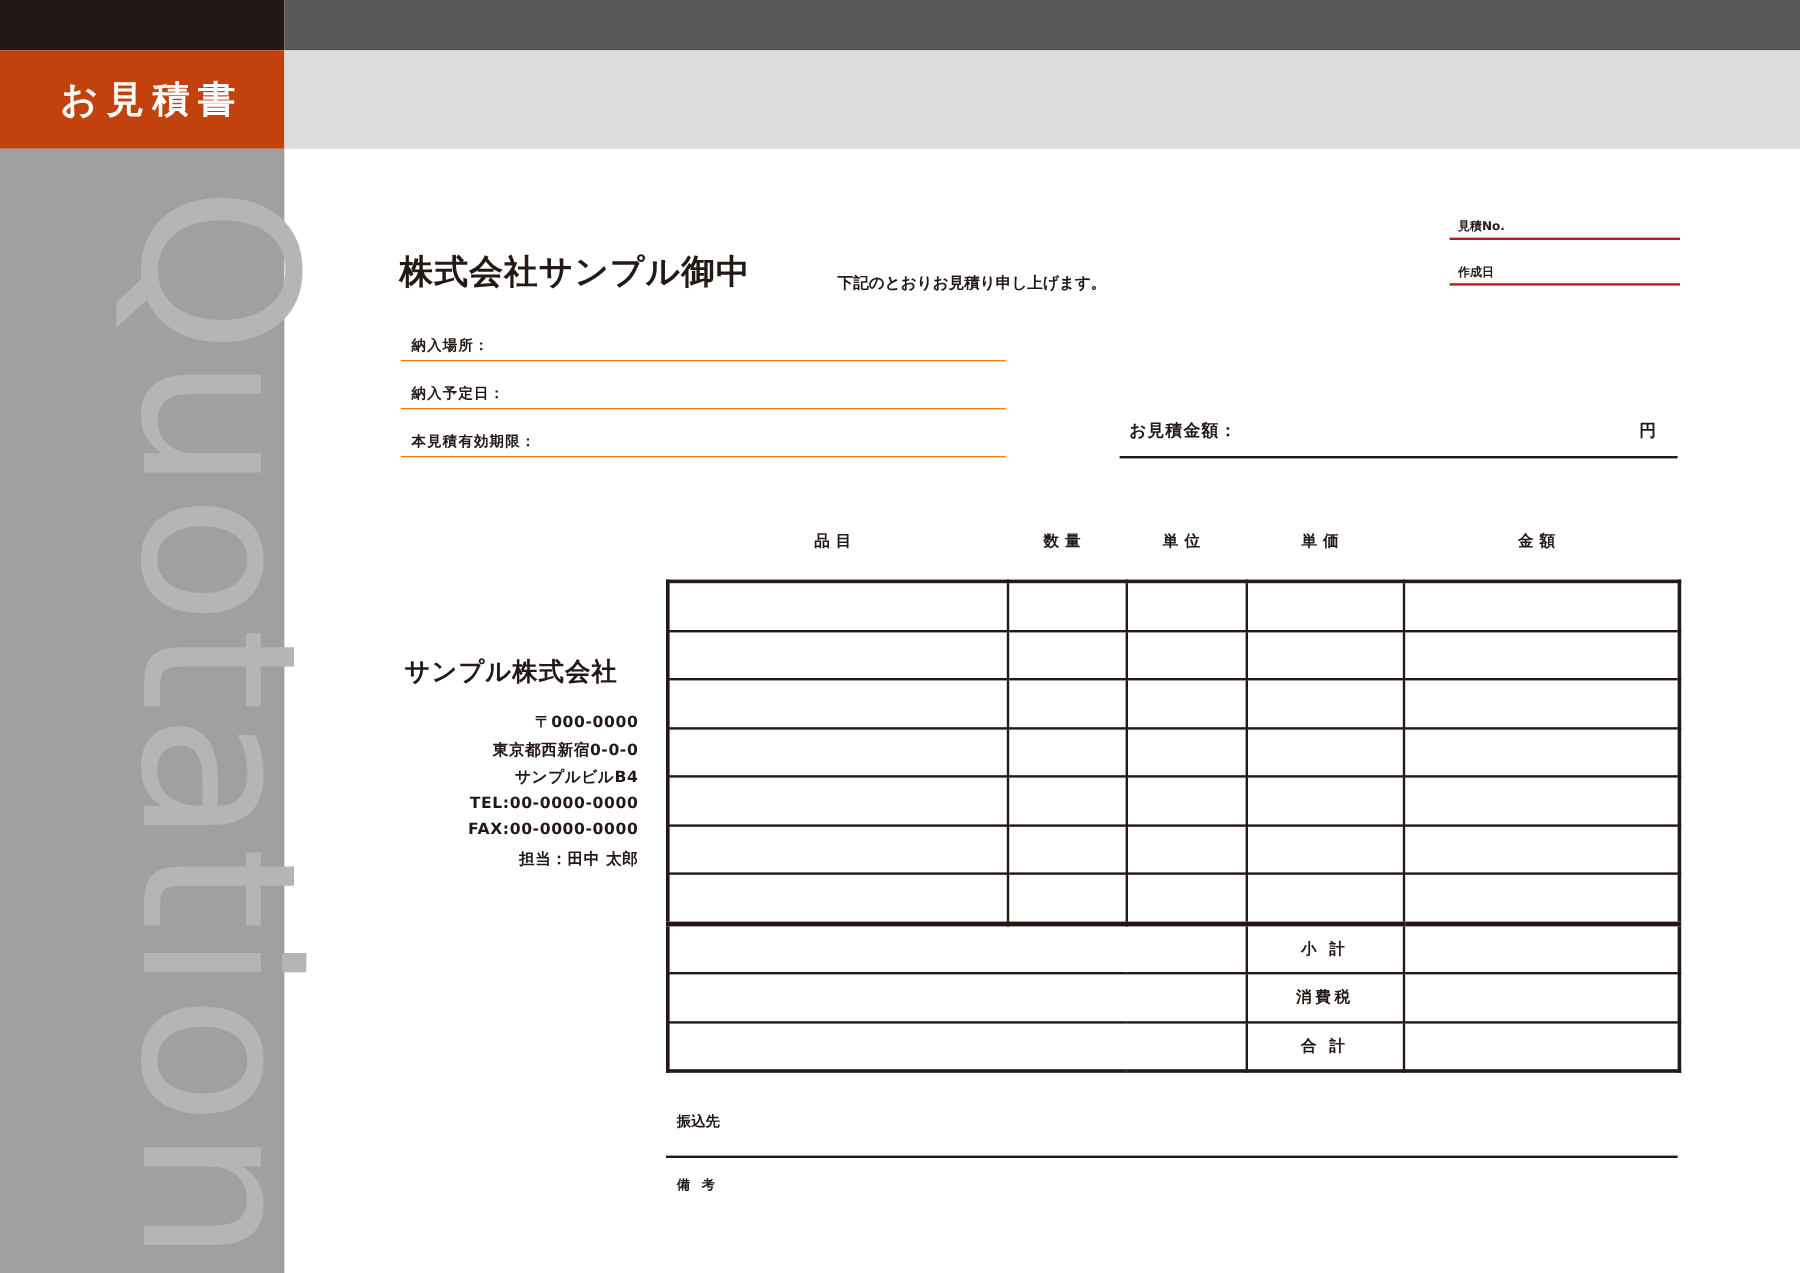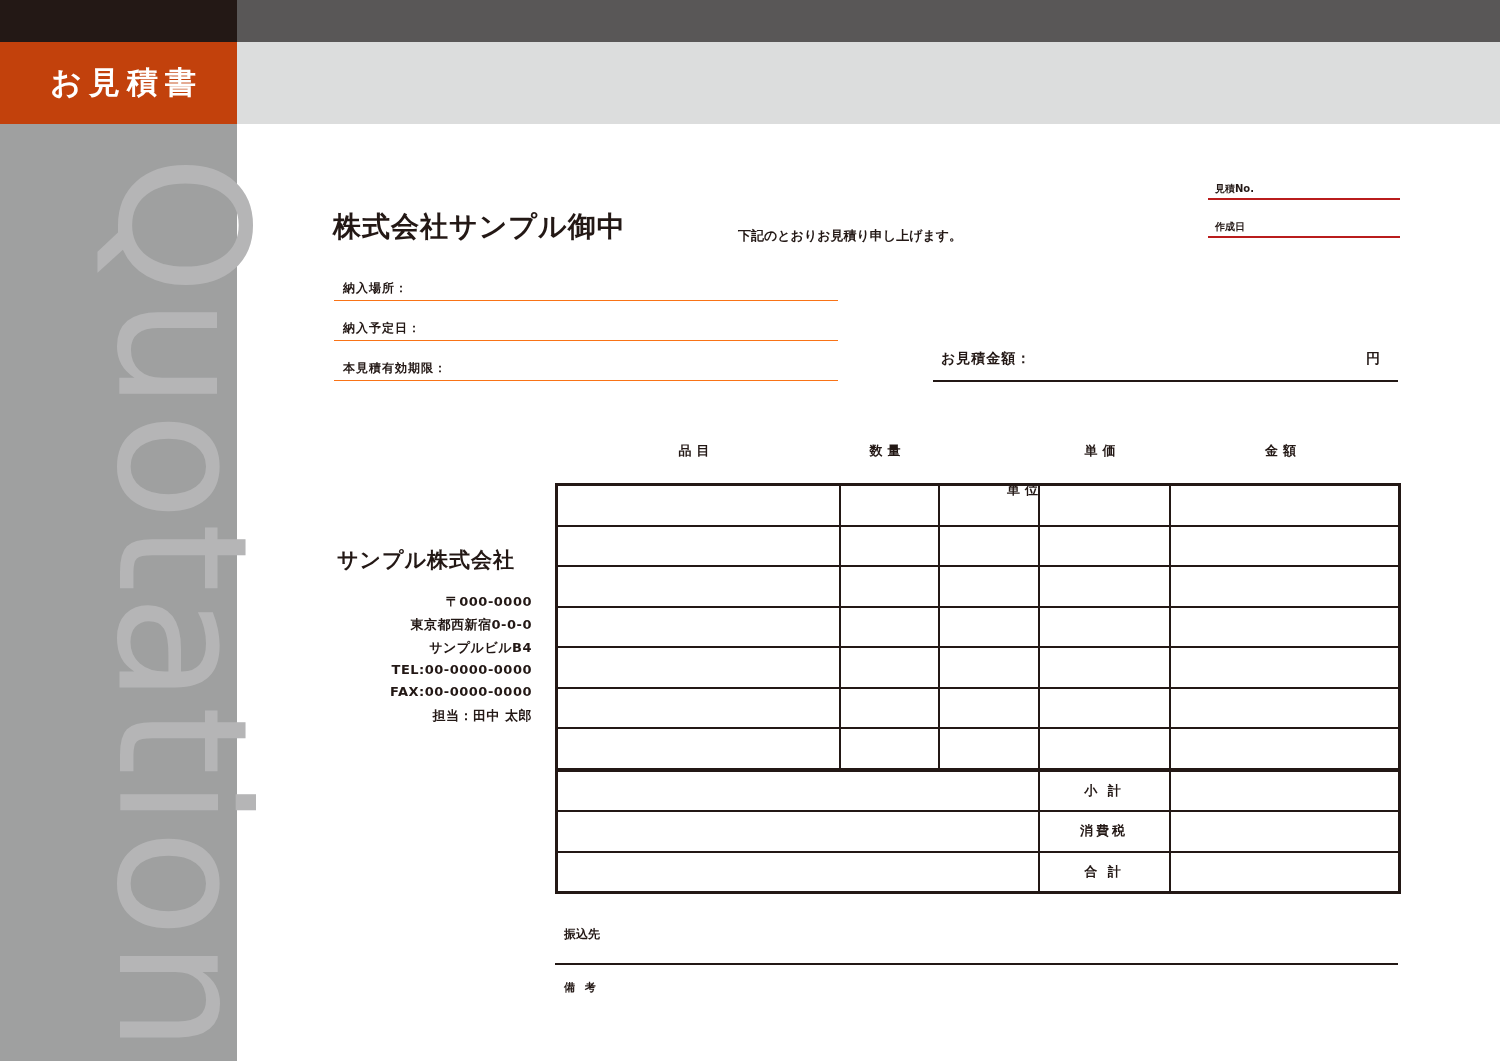--- a/index.html
+++ b/index.html
@@ -13,21 +13,21 @@
     .topbar-right { left: 237px; top: 0; width: 1263px; height: 42px; background: #595757; }
     .title-block { left: 0; top: 42px; width: 237px; height: 82px; background: #c2410c;
       display: flex; align-items: center; justify-content: flex-end; box-sizing: border-box; padding-right: 34px; }
     .title-block span { color: #ffffff; font-size: 31px; font-weight: bold; letter-spacing: 7px; }
     .header-band { left: 237px; top: 42px; width: 1263px; height: 82px; background: #dcdddd; }
     .sidebar { left: 0; top: 124px; width: 237px; height: 937px; background: #9fa0a0; overflow: hidden; }
     .watermark { position: absolute; left: 270px; top: 155px; transform-origin: 0 0; transform: rotate(90deg);
       font-size: 178px; color: #b5b5b6; font-family: "DejaVu Sans", sans-serif; letter-spacing: 2px; white-space: nowrap; line-height: 1; }
 
     .client-name { left: 333px; top: 208px; font-size: 28px; font-weight: bold; letter-spacing: 1px; }
-    .greeting { left: 698px; top: 227px; font-size: 13px; font-weight: bold; margin-left: 40px; }
+    .greeting { left: 698px; top: 227px; font-size: 13px; font-weight: bold; }
 
     .meta-field { left: 1208px; width: 192px; height: 20px; border-bottom: 2px solid #b91c1c; }
     .meta-field span { position: absolute; left: 7px; top: 4px; font-size: 10px; font-weight: bold; }
 
     .info-field { left: 334px; width: 504px; height: 24px; border-bottom: 1px solid #f97316; }
     .info-field span { position: absolute; left: 9px; top: 4px; font-size: 12px; font-weight: bold; letter-spacing: 1px; }
 
     .amount-field { left: 933px; top: 344px; width: 465px; height: 36px; border-bottom: 2px solid #231815; }
     .amount-field .lbl { position: absolute; left: 8px; top: 6px; font-size: 14px; font-weight: bold; letter-spacing: 1px; }
     .amount-field .unit { position: absolute; right: 18px; top: 6px; font-size: 14px; font-weight: bold; }
@@ -79,21 +79,21 @@
   <span>本見積有効期限：</span>
 </div>
 
 <div class="abs amount-field">
   <span class="lbl">お見積金額：</span>
   <span class="unit">円</span>
 </div>
 
 <div class="abs col-head" style="left:555px;width:283px;">品目</div>
 <div class="abs col-head" style="left:838px;width:99px;">数量</div>
-<div class="abs col-head" style="left:975px;width:100px;margin-top:39px;">単位</div>
+<div class="abs col-head" style="left:937px;width:100px;">単位</div>
 <div class="abs col-head" style="left:1037px;width:131px;">単価</div>
 <div class="abs col-head" style="left:1168px;width:230px;">金額</div>
 
 <table class="abs quote-table">
   <colgroup>
     <col style="width:283px">
       <col style="width:99px">
       <col style="width:100px">
       <col style="width:131px">
       <col style="width:230px">

